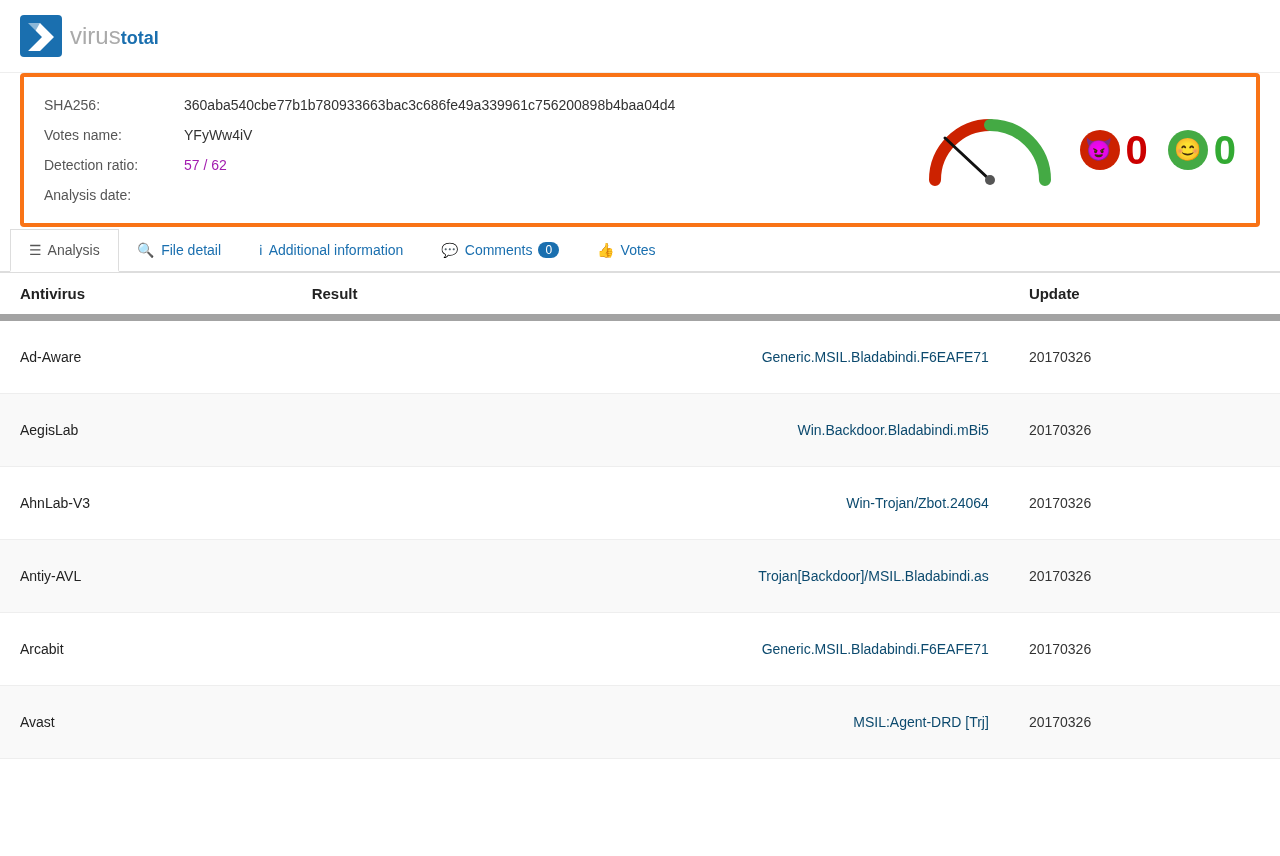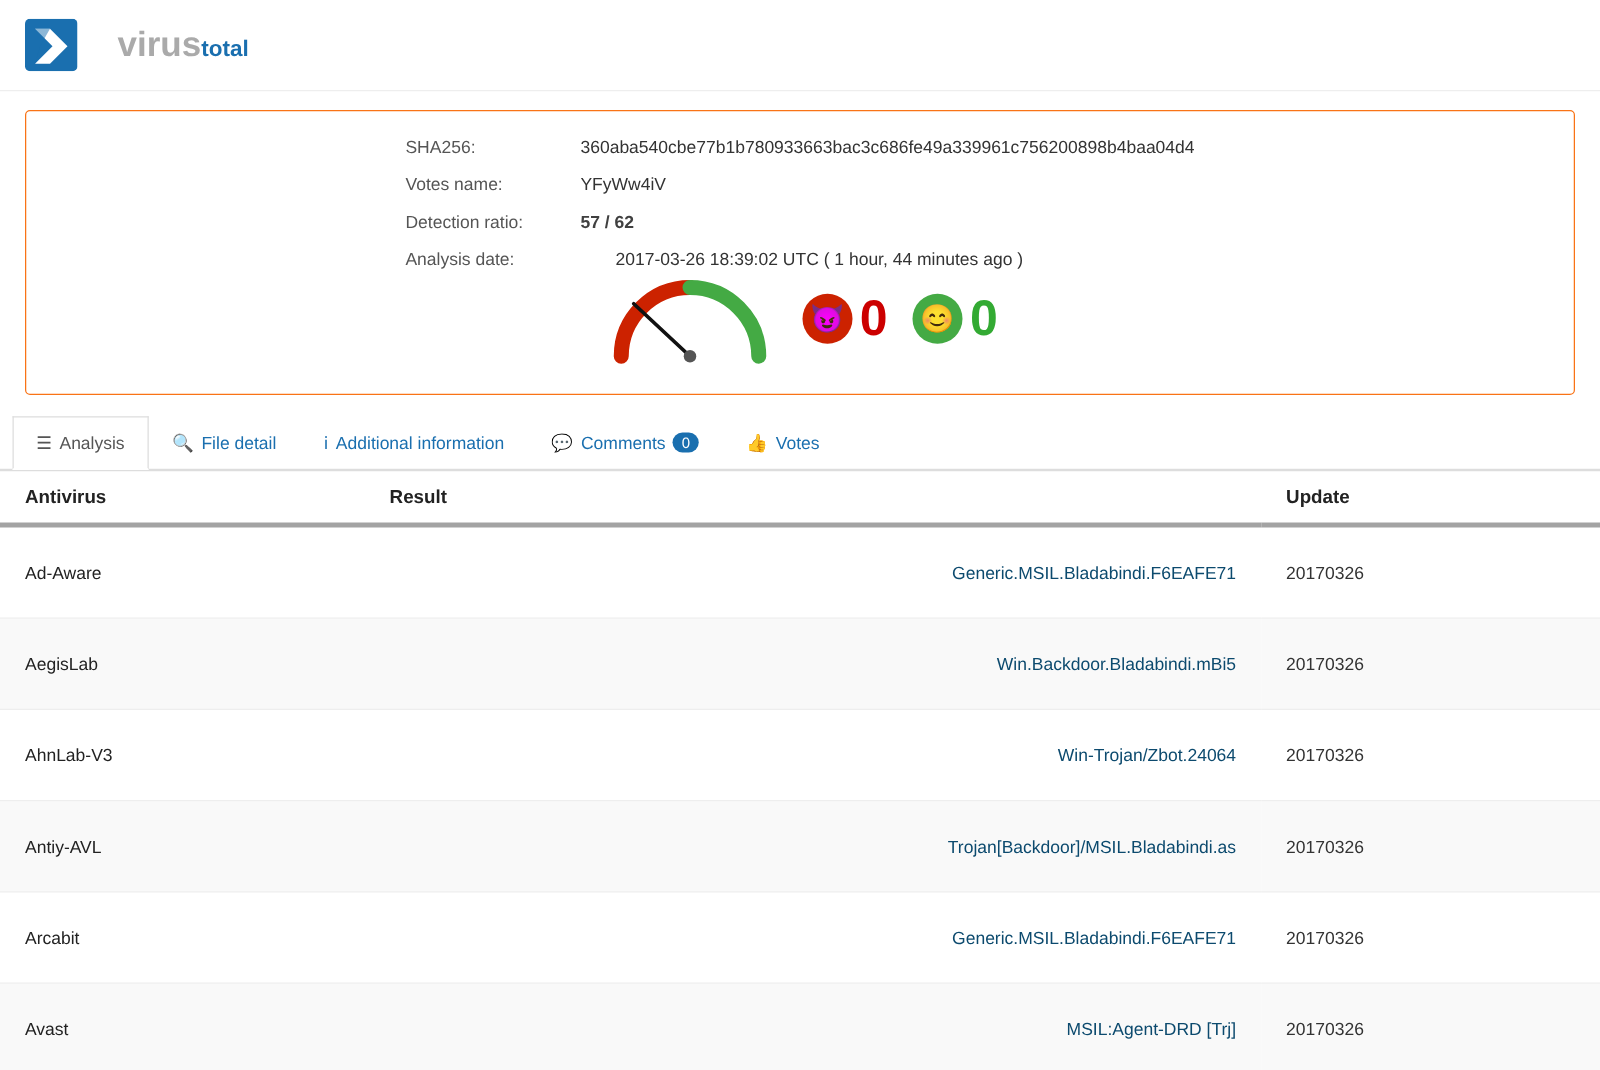--- a/index.html
+++ b/index.html
@@ -4,27 +4,27 @@
   <style>
     * { margin: 0; padding: 0; box-sizing: border-box; }
     body { font-family: Arial, sans-serif; font-size: 14px; background: #fff; color: #333; }
 
     
     .header { padding: 15px 20px; border-bottom: 1px solid #eee; }
     .logo-container { display: flex; align-items: center; gap: 8px; }
     .logo-icon { width: 42px; height: 42px; }
 
     
-    .info-box { margin: 15px 20px; border: 1px solid #f97316; border-radius: 4px; padding: 20px; display: flex; justify-content: space-between; align-items: center; flex-direction: column; }
+    .info-box { margin: 0 20px; border: 4px solid #f97316; border-radius: 4px; padding: 20px; display: flex; justify-content: space-between; align-items: center; }
     .info-fields { flex: 1; }
     .info-row { display: flex; align-items: flex-start; margin-bottom: 14px; }
     .info-row:last-child { margin-bottom: 0; gap: 28px; }
     .info-label { color: #555; font-weight: normal; width: 140px; flex-shrink: 0; }
     .info-value { color: #333; }
-    .info-value.red { color: #404040; font-weight: bold; }
+    .info-value.red { color: #a21caf; font-weight: normal; }
     .gauge-section { display: flex; align-items: center; gap: 20px; }
     .gauge-svg { width: 140px; height: 80px; }
     .score-block { display: flex; align-items: center; gap: 6px; }
     .score-num { font-size: 40px; font-weight: bold; }
     .score-num.red { color: #cc0000; }
     .score-num.green { color: #33aa33; }
 
     
     .smiley { width: 40px; height: 40px; border-radius: 50%; display: flex; align-items: center; justify-content: center; font-size: 24px; }
     .smiley.devil { background: #cc2200; }
@@ -32,21 +32,21 @@
 
     
     .tabs { display: flex; align-items: center; border-bottom: 2px solid #ddd; margin: 0 0 0 0; padding: 0 10px; gap: 0; }
     .tab { padding: 12px 18px; cursor: pointer; color: #1a6faf; font-size: 14px; border: 1px solid transparent; border-bottom: none; display: flex; align-items: center; gap: 6px; text-decoration: none; }
     .tab.active { background: #fff; border-color: #ddd; border-bottom: 2px solid #fff; margin-bottom: -2px; color: #555; }
     .badge { background: #1a6faf; color: #fff; border-radius: 10px; padding: 1px 7px; font-size: 12px; }
 
     
     .table-container { margin: 0 0; }
     table { width: 100%; border-collapse: collapse; }
-    thead tr { border-bottom: 4px solid #a3a3a3; padding-left: 25px; }
+    thead tr { border-bottom: 7px solid #a3a3a3; padding-left: 25px; }
     th { text-align: left; padding: 12px 20px; font-size: 15px; font-weight: bold; color: #222; }
     tbody tr { border-bottom: 1px solid #eee; }
     tbody tr:nth-child(even) { background: #f9f9f9; }
     tbody tr:nth-child(odd) { background: #fff; }
     td { padding: 28px 20px; }
     td.result { color: #0c4a6e; text-align: right; }
     td.update { color: #333; }
     td.antivirus { color: #222; }
   </style>
 </head>
@@ -54,21 +54,21 @@
 
 <div class="header">
   <div class="logo-container">
 
     <svg class="logo-icon" viewBox="0 0 42 42" xmlns="http://www.w3.org/2000/svg">
       <rect width="42" height="42" fill="#1a6faf" rx="4"></rect>
       <polygon points="8,8 20,8 34,22 20,36 8,36 22,22" fill="white"></polygon>
       <polygon points="8,8 20,8 12,22 8,36" fill="#1a6faf" opacity="0.5"></polygon>
     </svg>
     <div style="display:flex; align-items:baseline;">
-      <span style="font-size:28px; color:#aaa; font-weight:700;margin-left:24px;">virus</span>
+      <span style="font-size:24px; color:#aaa; font-weight:400;">virus</span>
       <span style="font-size:18px; color:#1a6faf; font-weight:700;">total</span>
     </div>
   </div>
 </div>
 
 <div class="info-box">
   <div class="info-fields">
     <div class="info-row">
       <span class="info-label">SHA256:</span>
       <span class="info-value">360aba540cbe77b1b780933663bac3c686fe49a339961c756200898b4baa04d4</span>
@@ -76,21 +76,20 @@
     <div class="info-row">
       <span class="info-label">Votes name:</span>
       <span class="info-value">YFyWw4iV</span>
     </div>
     <div class="info-row">
       <span class="info-label">Detection ratio:</span>
       <span class="info-value red">57 / 62</span>
     </div>
     <div class="info-row">
       <span class="info-label">Analysis date:</span>
-      <span class="info-value">2017-03-26 18:39:02 UTC ( 1 hour, 44 minutes ago )</span>
     </div>
   </div>
 
   <div class="gauge-section">
 
     <svg class="gauge-svg" viewBox="0 0 140 80" xmlns="http://www.w3.org/2000/svg">
 
       <path d="M15,70 A55,55 0 0,1 70,15" stroke="#cc2200" stroke-width="12" fill="none" stroke-linecap="round"></path>
 
       <path d="M70,15 A55,55 0 0,1 125,70" stroke="#44aa44" stroke-width="12" fill="none" stroke-linecap="round"></path>

